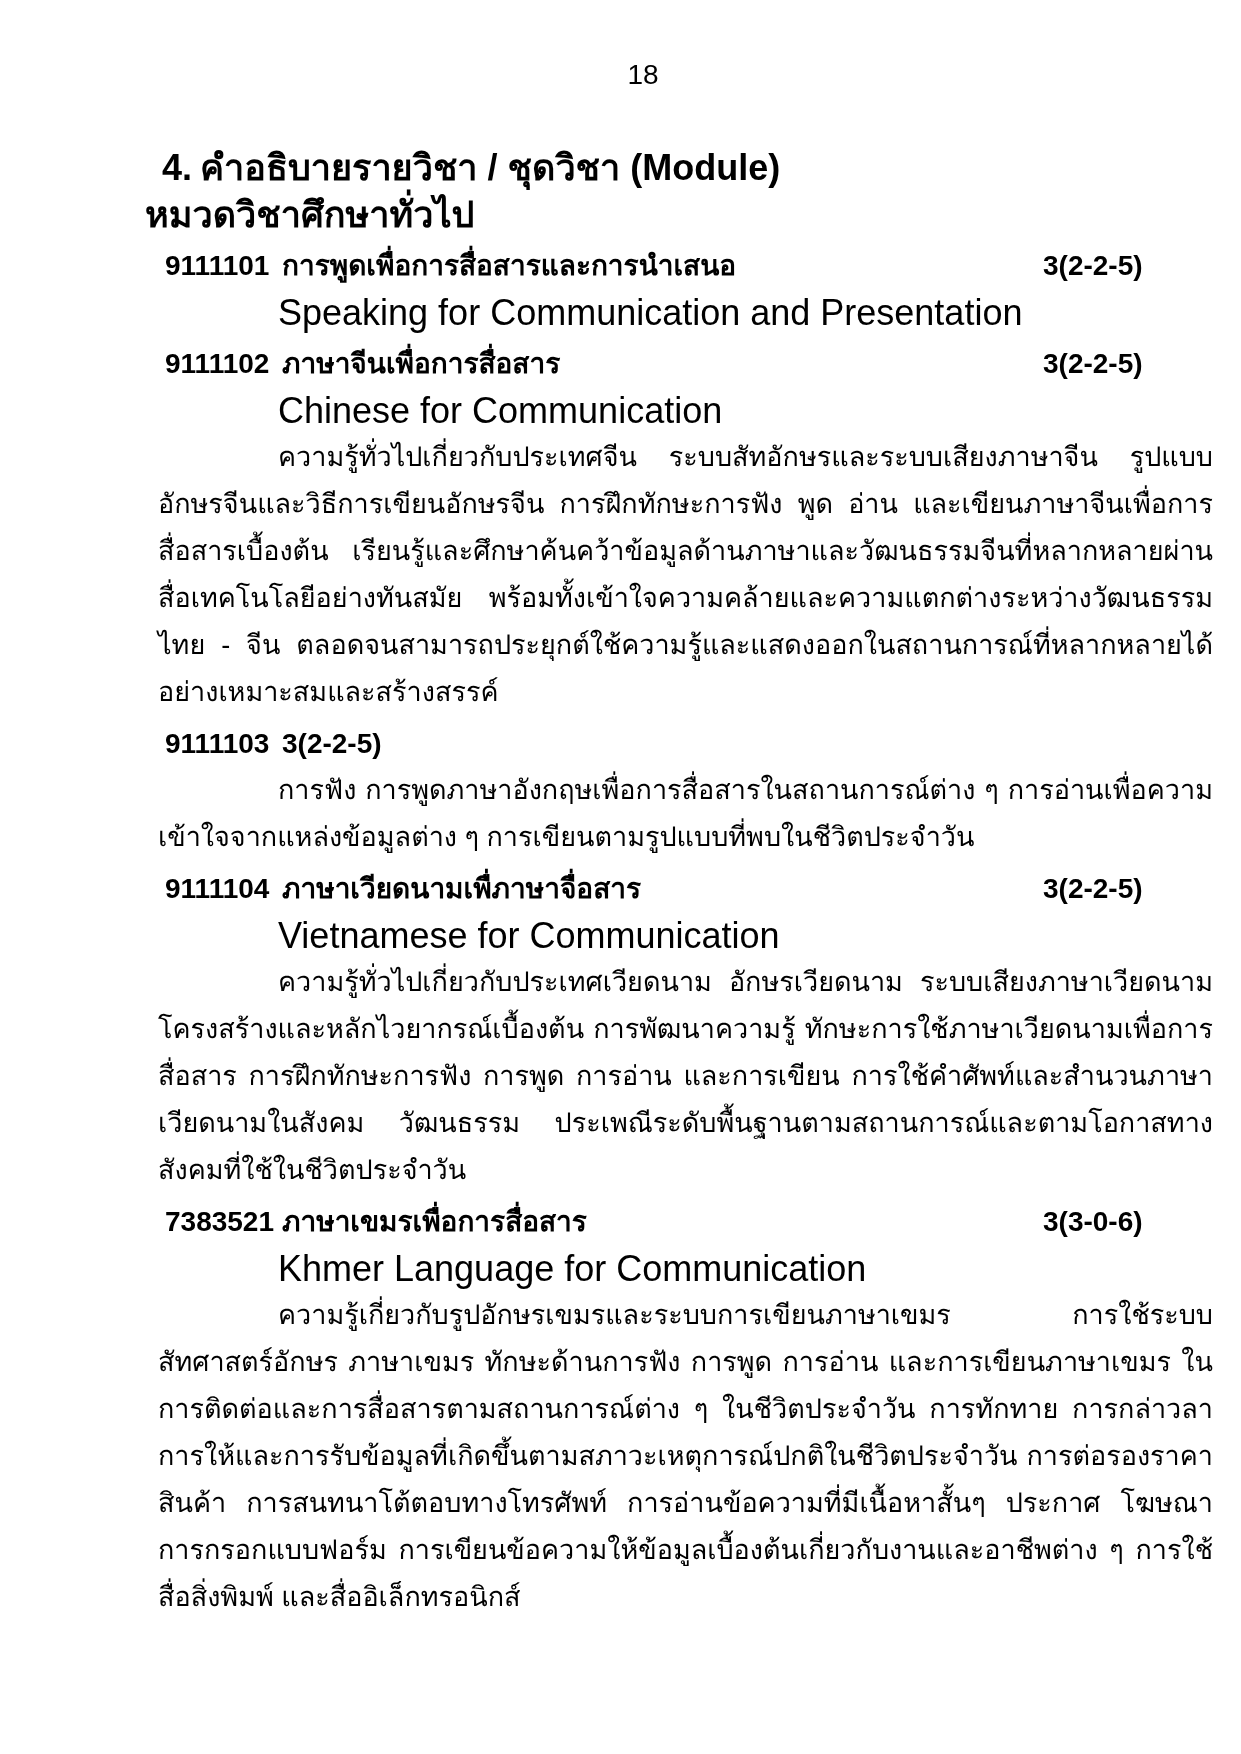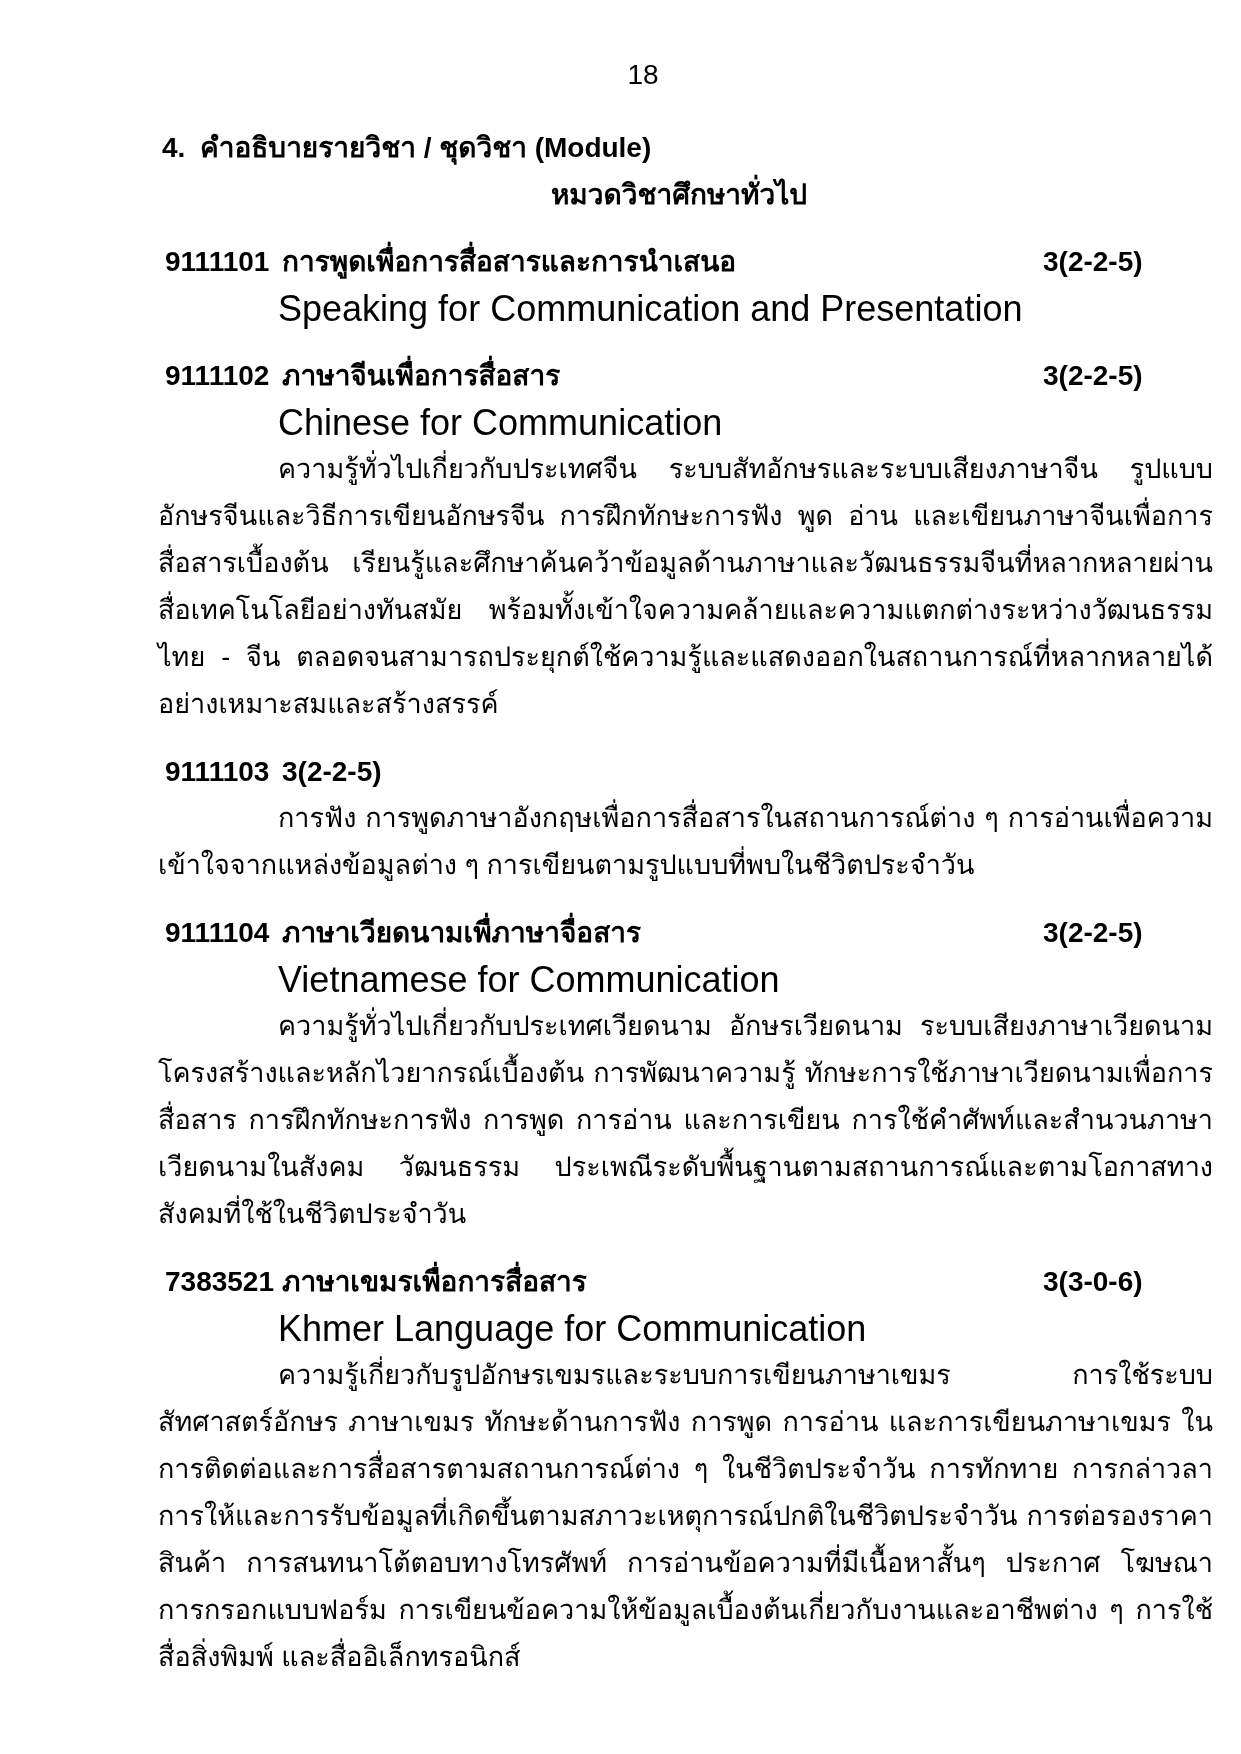--- a/index.html
+++ b/index.html
@@ -20,38 +20,37 @@
     height: 1452px;
     padding: 54px 28px 0 145px; 
   }
   .page-number {
     text-align: center;
     padding-right: 72px;   
     font-size: 28px;
     line-height: 42px;
   }
   .section-heading {
-    margin-top: 28px;
+    margin-top: 48px;
     font-weight: bold;
-    font-size: 28px;
+    font-size: 36px;
     line-height: 47px;
     padding-left: 17px;
     white-space: nowrap;
   }
   .section-heading .sec-num {
     display: inline-block;
     min-width: 38px;
   }
   .category-heading {
     font-weight: bold;
-    font-size: 28px;
+    font-size: 36px;
     line-height: 47px;
-    text-align: center;
   }
-  .course { margin-top: 20px; }
+  .course { margin-top: 4px; }
   .course-header {
     display: flex;
     align-items: baseline;
     font-weight: bold;
     font-size: 28px;
     line-height: 47px;
     padding-left: 20px;
   }
   .course-header .code  { flex: none; width: 117px; }
   .course-header .title { flex: 1; }

